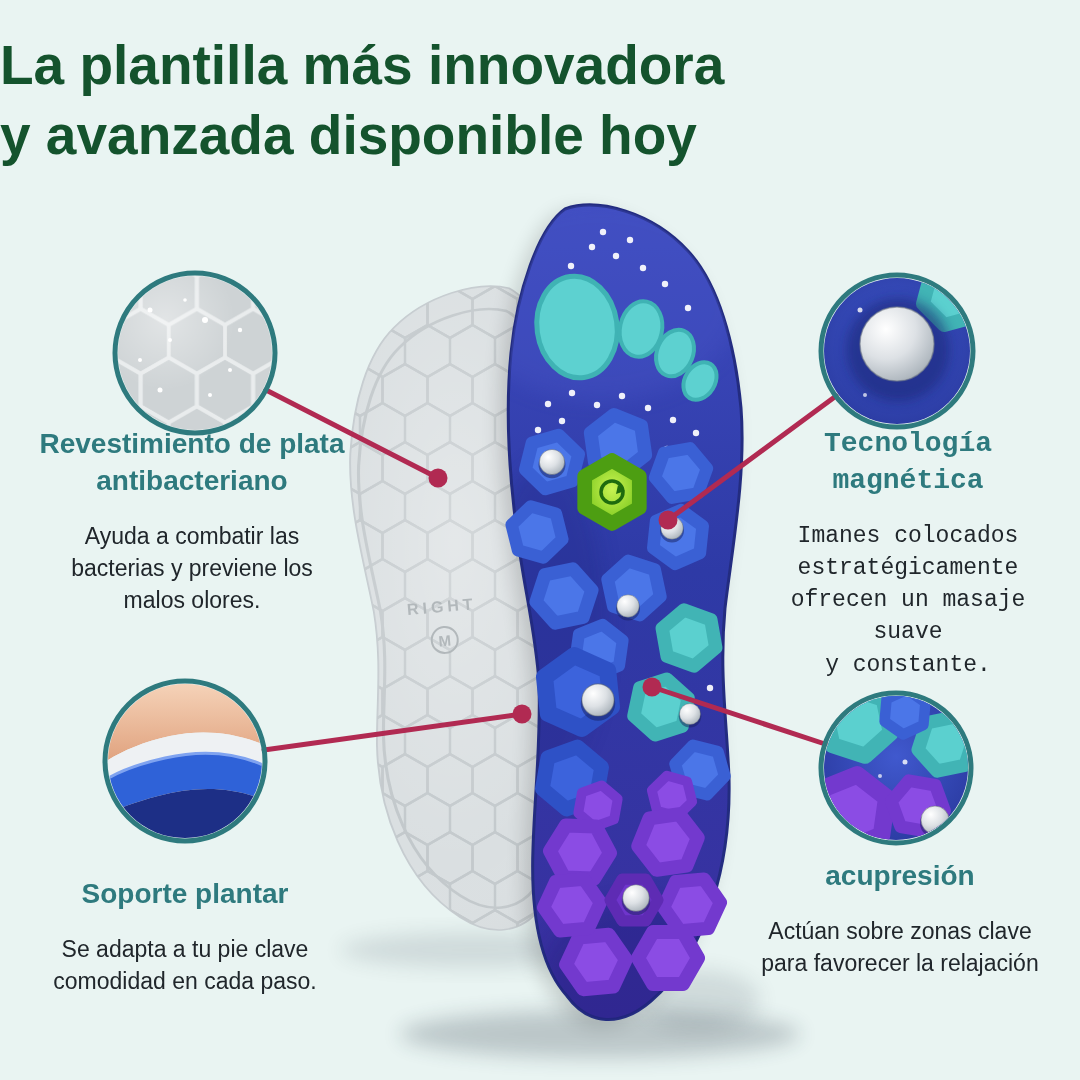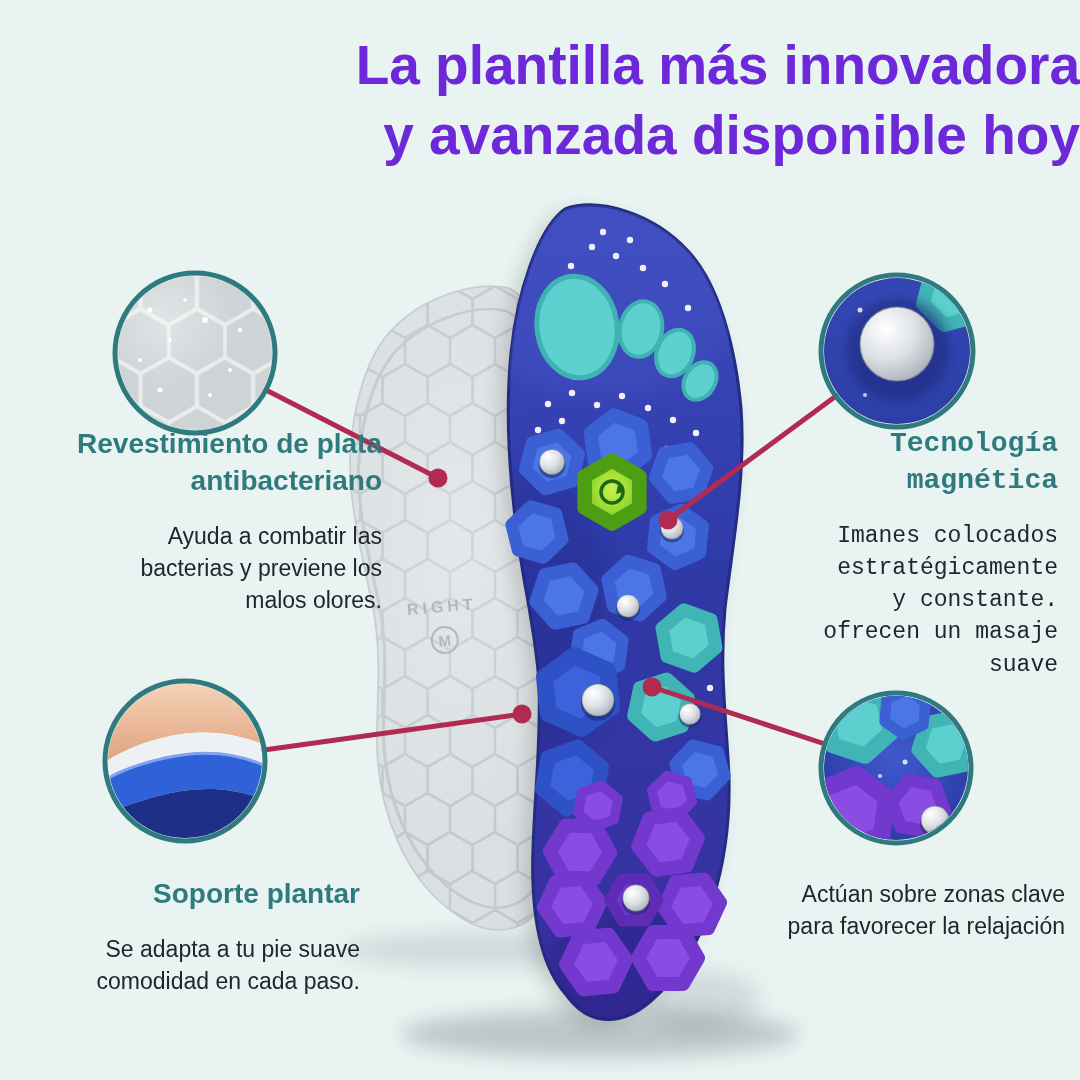--- a/index.html
+++ b/index.html
@@ -3,25 +3,25 @@
 <meta charset="utf-8">
 <style>
   html,body{margin:0;padding:0;}
   .canvas{
     position:relative;width:1080px;height:1080px;overflow:hidden;
     background:#e9f4f2;
     font-family:"Liberation Sans", sans-serif;
   }
   .art{position:absolute;left:0;top:0;width:1080px;height:1080px;}
   .title{
-    position:absolute;left:0;top:30px;width:1080px;text-align:right;
-    color:#6d28d9;font-size:55px;font-weight:800;line-height:1.28;letter-spacing:0;
+    position:absolute;left:0;top:30px;width:1080px;text-align:left;
+    color:#14532d;font-size:55px;font-weight:800;line-height:1.28;letter-spacing:0;
   }
   .title span{display:block;}
-  .callout{position:absolute;text-align:right;}
+  .callout{position:absolute;text-align:center;}
   .callout h2{
     margin:0;color:#2e7a7e;font-size:28px;font-weight:800;line-height:1.32;
   }
   .callout h2 span{display:block;}
   .callout p{
     margin:20px 0 0 0;color:#20262b;font-size:23px;font-weight:400;line-height:1.4;
   }
   .callout p span{display:block;}
   .c-tl{left:2px;top:426px;width:380px;}
   .c-tr{left:758px;top:426px;width:300px;font-family:Liberation Mono, monospace;}
@@ -320,37 +320,38 @@
   </div>
 
   <div class="callout c-tr">
     <h2>
       <span>Tecnología</span>
       <span>magnética</span>
     </h2>
     <p>
       <span>Imanes colocados</span>
       <span>estratégicamente</span>
+      <span>ofrecen un masaje suave</span>
       <span>y constante.</span>
-      <span>ofrecen un masaje suave</span>
     </p>
   </div>
 
   <div class="callout c-bl">
     <h2>
       <span>Soporte plantar</span>
     </h2>
     <p>
-      <span>Se adapta a tu pie suave</span>
+      <span>Se adapta a tu pie clave</span>
       <span>comodidad en cada paso.</span>
     </p>
   </div>
 
   <div class="callout c-br">
     <h2>
+      <span>acupresión</span>
     </h2>
     <p>
       <span>Actúan sobre zonas clave</span>
       <span>para favorecer la relajación</span>
     </p>
   </div>
 
 </div>
 
 </body></html>

